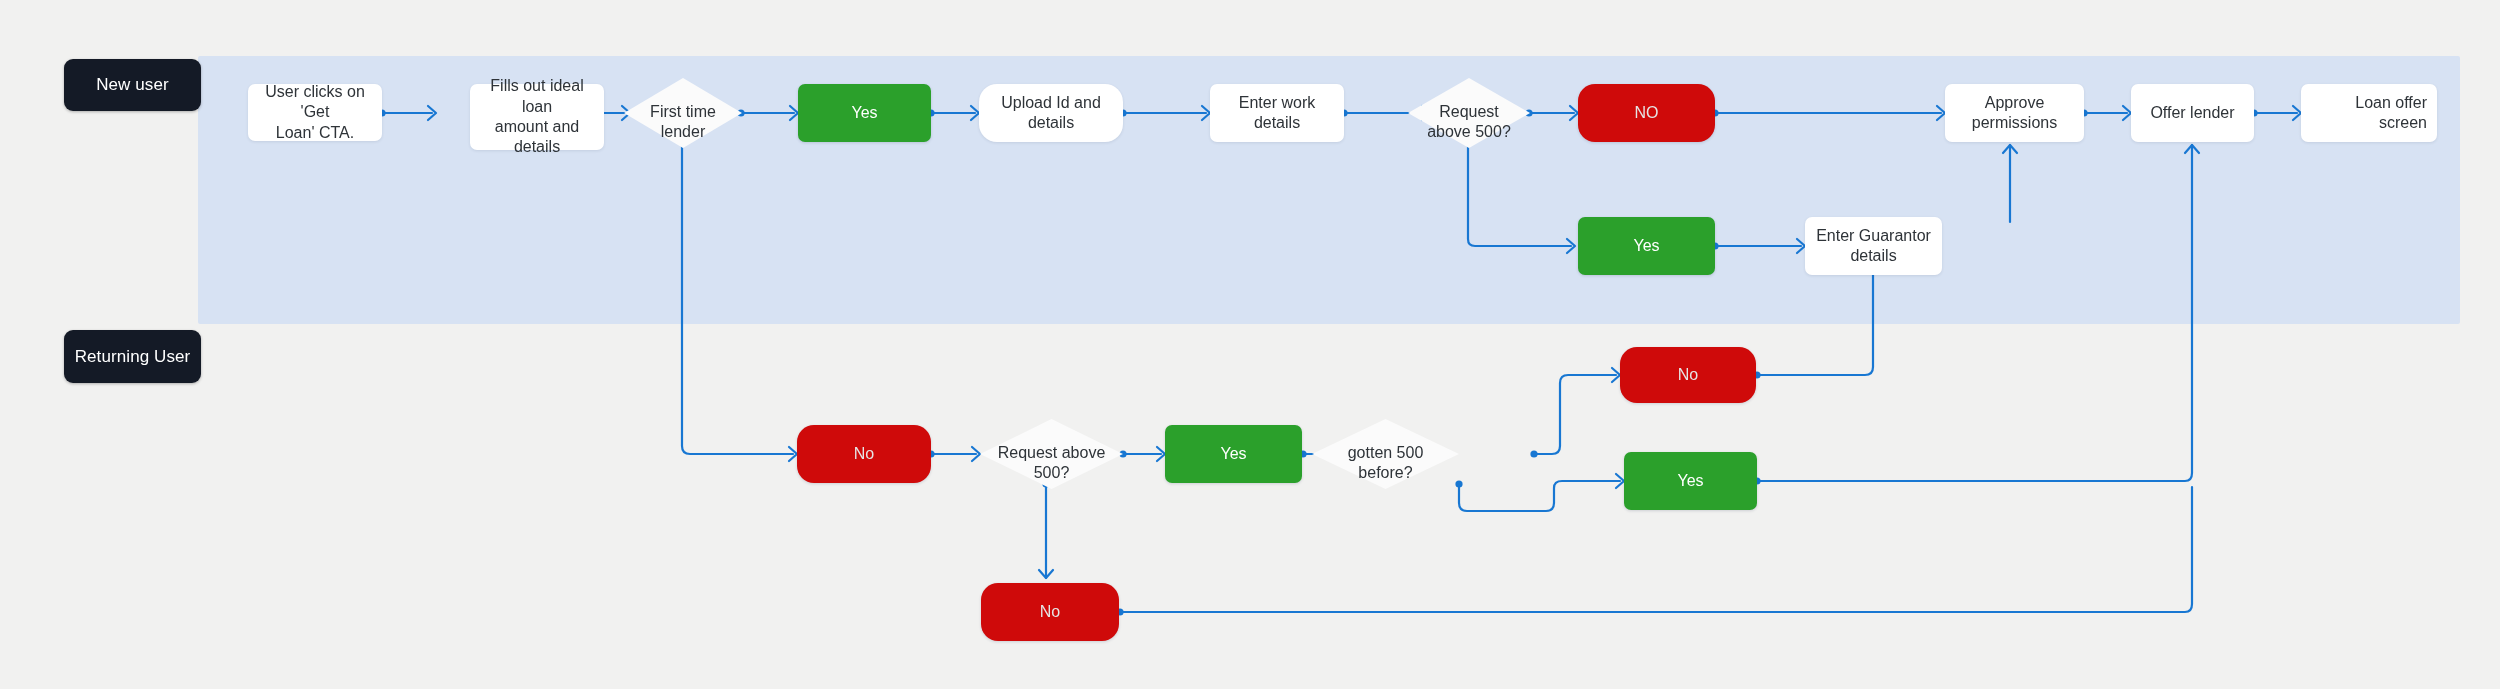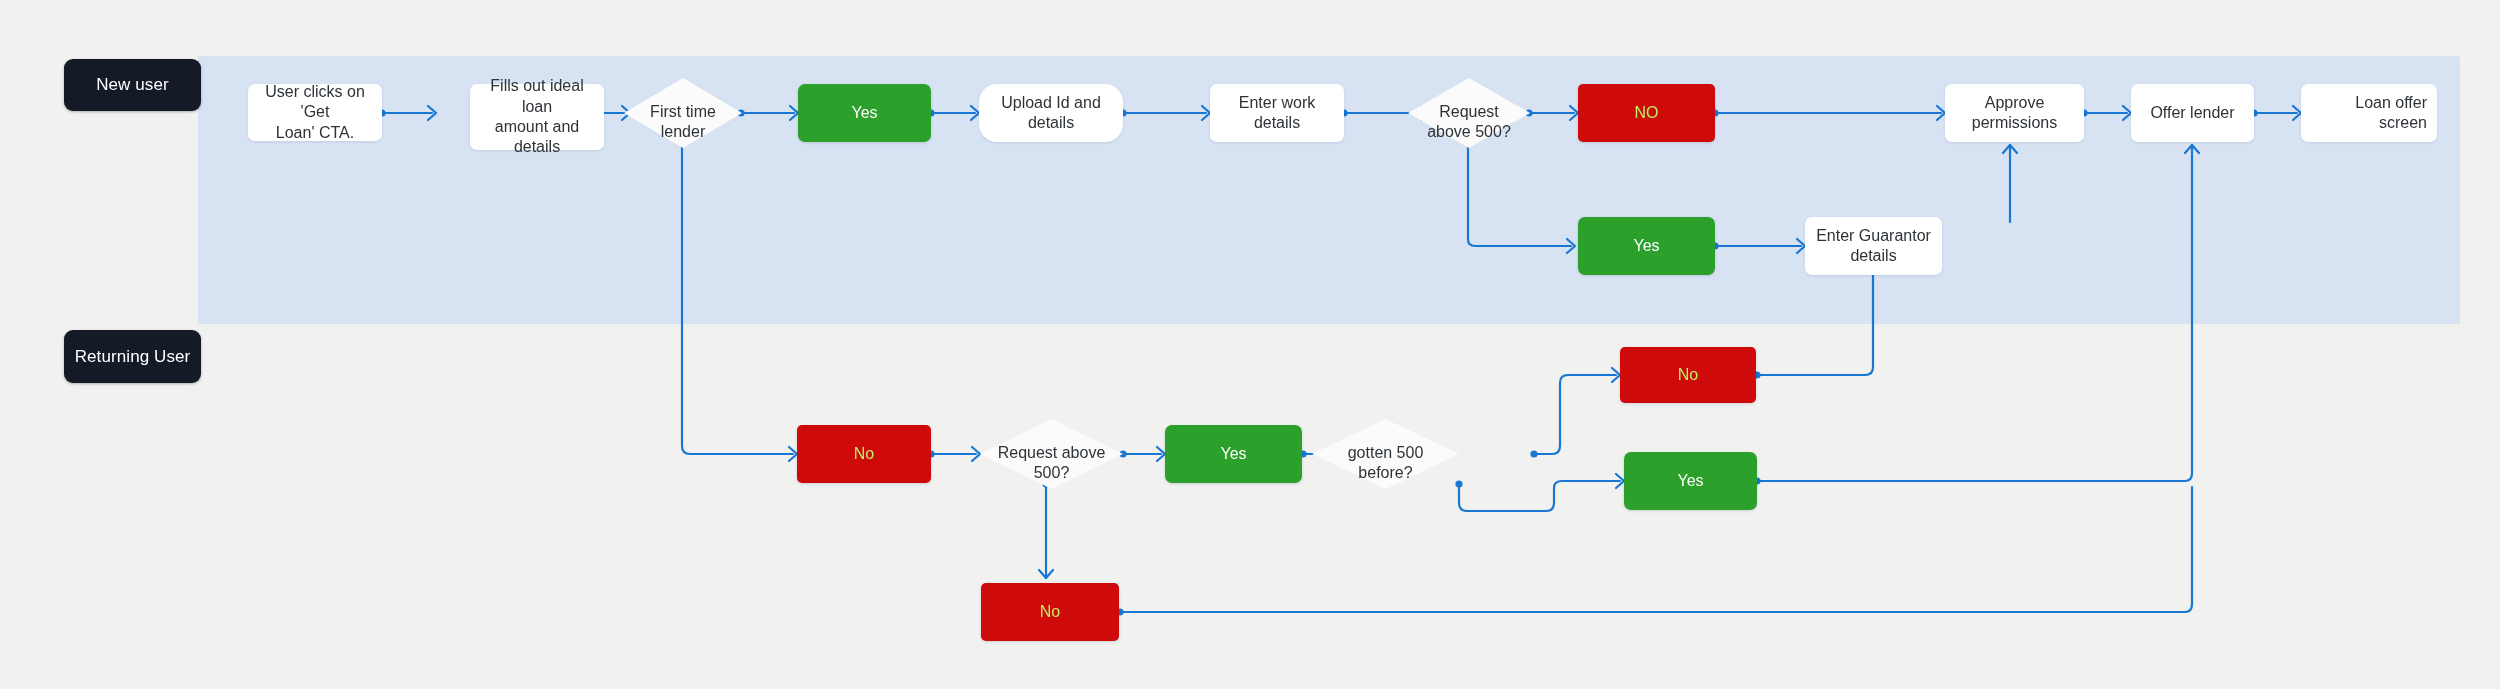--- a/index.html
+++ b/index.html
@@ -56,22 +56,22 @@
   }
   .n-yes{
     background:#2ba02b;
     border-radius:7px;
     color:#ffffff;
     font-size:16px;
     box-shadow:0 1px 3px rgba(24,40,72,.16);
   }
   .n-no{
     background:#cf0a0a;
-    border-radius:5px;
-    color:#bef264;
+    border-radius:17px;
+    color:#e5e5e5;
     font-size:16px;
     box-shadow:0 1px 3px rgba(24,40,72,.16);
   }
   .n-decision{
     background:transparent;
     color:#2e3338;
     font-size:16px;
   }
   .n-decision .dia{
     position:absolute;left:0;top:0;width:100%;height:100%;

